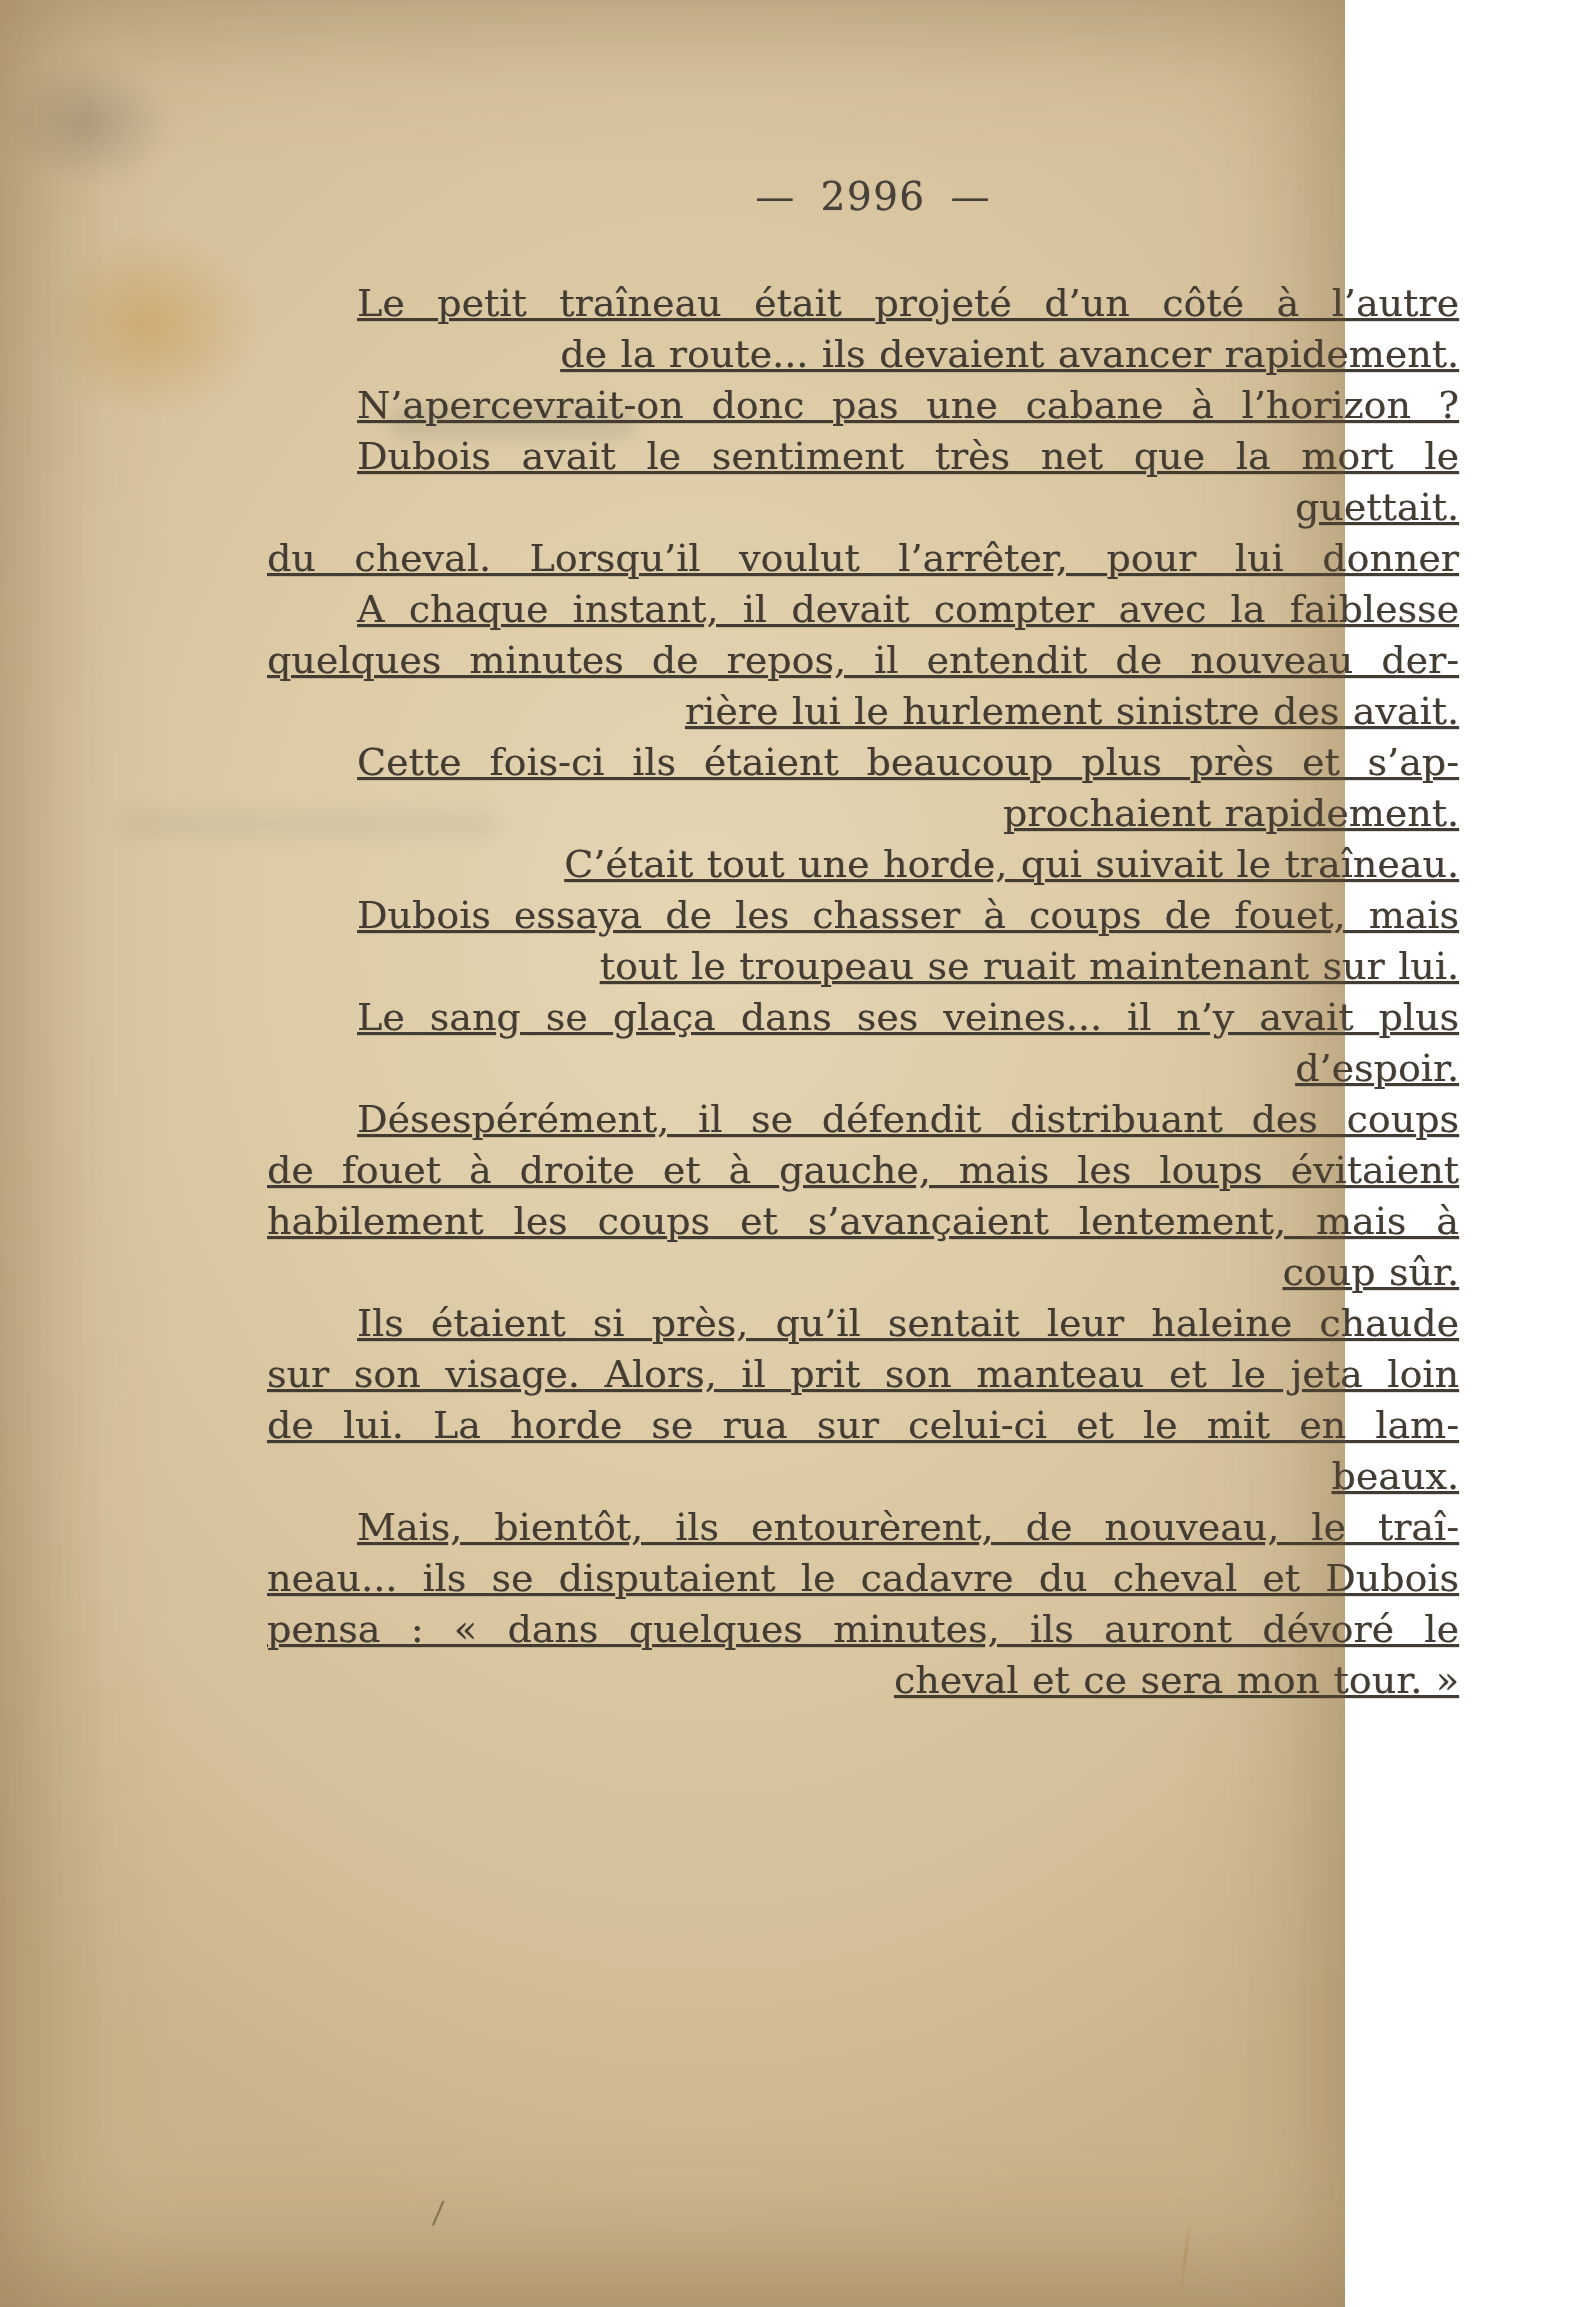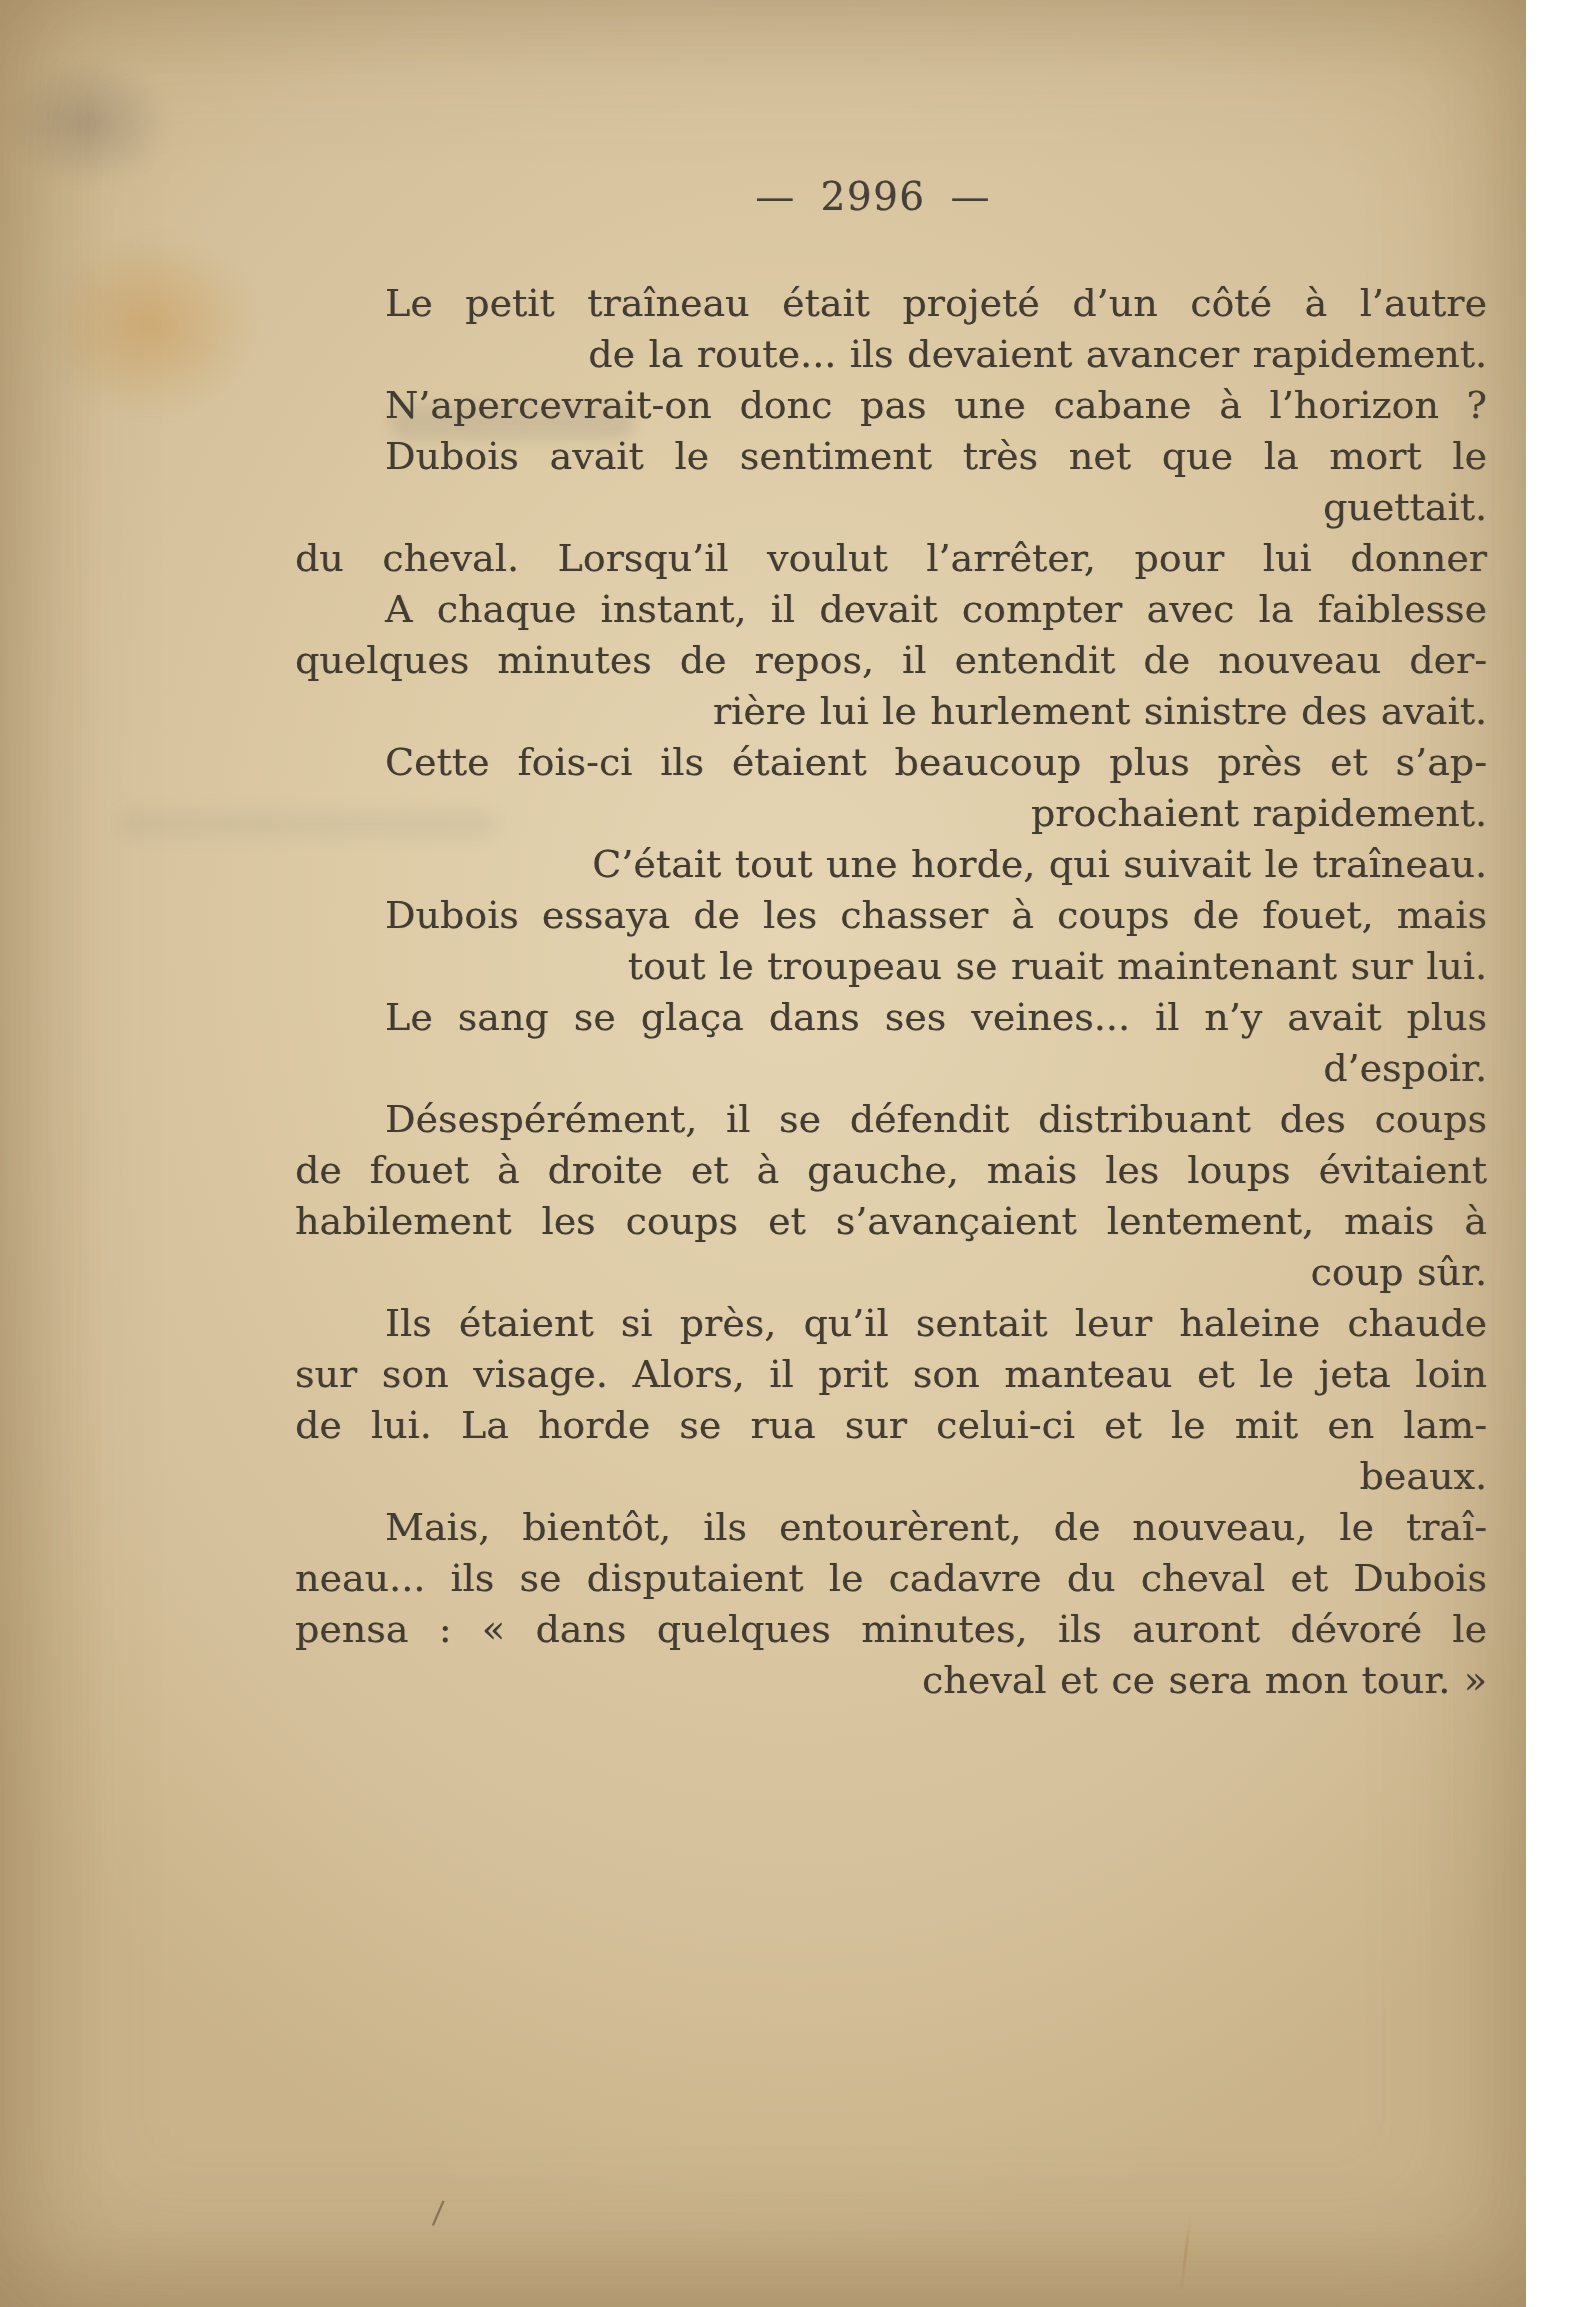--- a/index.html
+++ b/index.html
@@ -6,21 +6,21 @@
     margin: 0;
     padding: 0;
     width: 1591px;
     height: 2307px;
     overflow: hidden;
     font-family: "DejaVu Serif", "Liberation Serif", serif;
   }
   .scan {
     position: absolute;
     inset: 0;
-    width: 1526px;
+    width: 1345px;
     height: 2307px;
     background:
       radial-gradient(ellipse 1052px 1333px at 52% 40%,
         #e5d5b3 0%, #ddcba6 42%, #d4c09a 75%, #cab38a 100%);
   }
   .vignette {
     position: absolute;
     inset: 0;
     pointer-events: none;
     box-shadow:
@@ -86,27 +86,28 @@
     text-align: center;
     font-size: 39px;
     line-height: 45px;
     color: #46403a;
     word-spacing: 11.2px;
     letter-spacing: 1.4px;
     text-shadow: 0.4px 0.4px 0.7px rgba(62, 54, 44, 0.45);
   }
   .text-block {
     position: absolute;
-    left: 295px; top: 278px;
+    left: 267px; top: 278px;
     width: 1192px;
     font-size: 38px;
     line-height: 51px;
     color: #423c33;
     text-shadow: 0.4px 0.4px 0.7px rgba(62, 54, 44, 0.40);
     word-spacing: 1.4px;
+    text-decoration: underline;
   }
   .line { text-align: right; }
   .line.j {
     text-align: justify;
     text-align-last: justify;
   }
   .line.first { text-indent: 90px; }
 </style>
 </head>
 <body>

